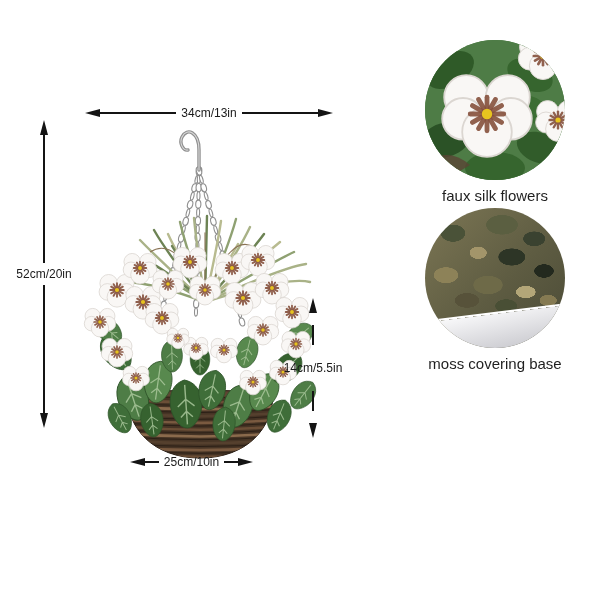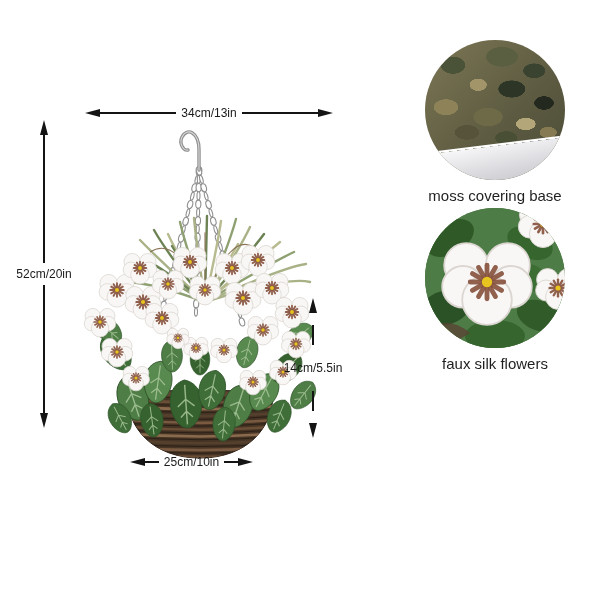--- a/index.html
+++ b/index.html
@@ -738,25 +738,20 @@
     <span class="ah l"></span>
     <span class="ln"></span>
     <span class="lbl">25cm/10in</span>
     <span class="ln"></span>
     <span class="ah r"></span>
   </div>
 
   <div class="features">
 
     <figure class="feature">
-      <div class="fcircle moss"></div>
-      <figcaption class="fcap">moss covering base</figcaption>
-    </figure>
-
-    <figure class="feature">
       <div class="fcircle pansy-photo">
         <svg id="pansyCircle" viewBox="0 0 140 140">
             <rect x="0" y="0" width="140" height="140" fill="#4e7c46"></rect>
             <ellipse cx="25" cy="30" rx="26" ry="16" fill="#2f5a28" transform="rotate(-30 25 30)"></ellipse>
             <ellipse cx="105" cy="35" rx="24" ry="15" fill="#36652e" transform="rotate(25 105 35)"></ellipse>
             <ellipse cx="20" cy="100" rx="26" ry="17" fill="#2b5226" transform="rotate(-15 20 100)"></ellipse>
             <ellipse cx="115" cy="108" rx="24" ry="15" fill="#315c2a" transform="rotate(20 115 108)"></ellipse>
             <ellipse cx="70" cy="128" rx="30" ry="16" fill="#36652e" transform="rotate(0 70 128)"></ellipse>
             <ellipse cx="35" cy="65" rx="20" ry="13" fill="#457a3c" transform="rotate(-40 35 65)"></ellipse>
             <ellipse cx="108" cy="70" rx="18" ry="12" fill="#3c6d33" transform="rotate(35 108 70)"></ellipse>
@@ -819,15 +814,20 @@
               <line x1="-5.878304635907295e-16" y1="-3.2" x2="-3.0861099338513298e-15" y2="-16.8" stroke="#85503c" stroke-width="4.8" stroke-linecap="round" opacity="0.9"></line>
               <line x1="1.6000000000000003" y1="-2.7712812921102032" x2="8.4" y2="-14.549226783578566" stroke="#85503c" stroke-width="4.8" stroke-linecap="round" opacity="0.9"></line>
               <line x1="2.771281292110203" y1="-1.6000000000000014" x2="14.549226783578565" y2="-8.400000000000007" stroke="#85503c" stroke-width="4.8" stroke-linecap="round" opacity="0.9"></line>
               <circle cx="0" cy="0" r="5.2" fill="#e7c41f"></circle>
             </g>
           </svg>
       </div>
       <figcaption class="fcap">faux silk flowers</figcaption>
     </figure>
 
+    <figure class="feature">
+      <div class="fcircle moss"></div>
+      <figcaption class="fcap">moss covering base</figcaption>
+    </figure>
+
 
   </div>
 </div>
 
 </body></html>

